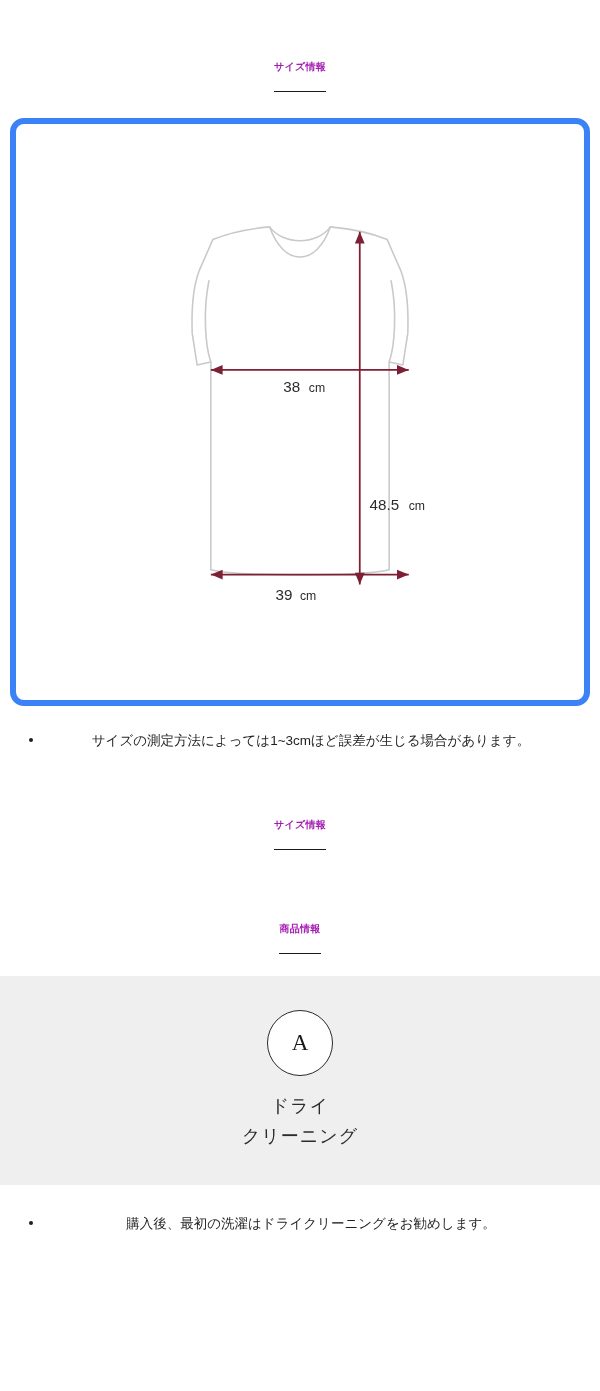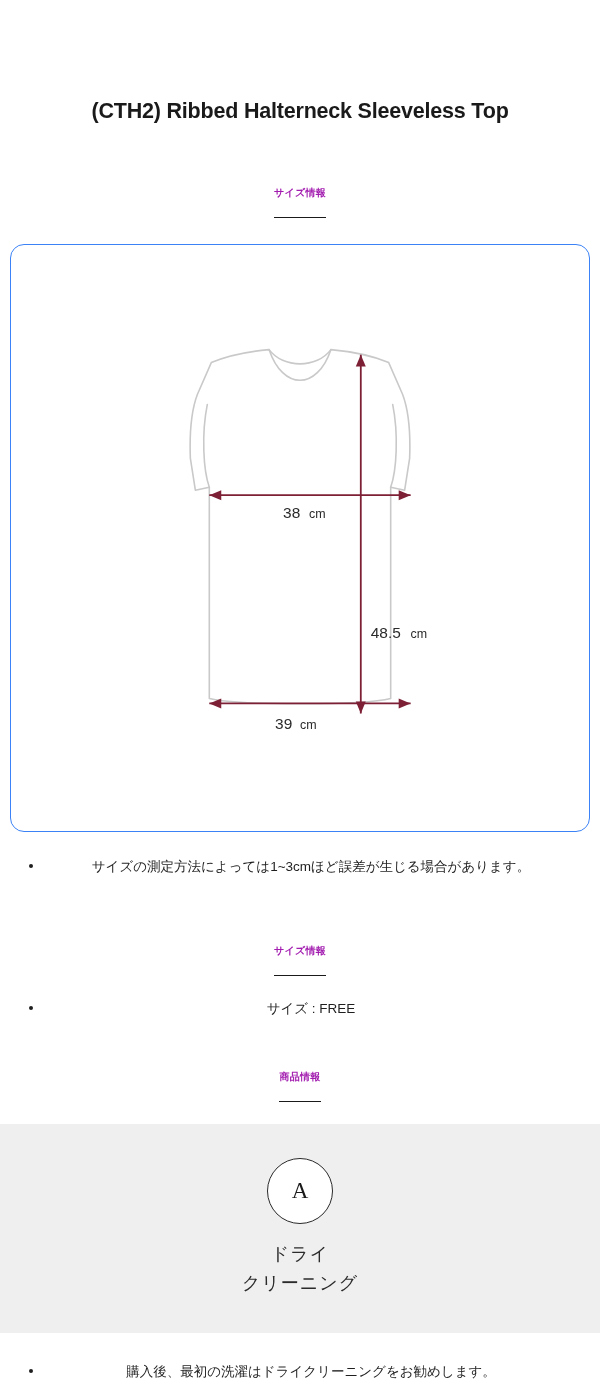--- a/index.html
+++ b/index.html
@@ -43,26 +43,26 @@
     font-size: 10px;
     font-weight: 700;
     color: #a21caf;
     border-bottom: 1.5px solid #1a1a1a;
     padding-bottom: 17px;
     line-height: 1.4;
     letter-spacing: 0.3px;
   }
   .heading-size-1 { margin-top: 56px; }
   .heading-size-2 { margin-top: 62px; }
-  .heading-product { margin-top: 46px; }
+  .heading-product { margin-top: 68px; }
 
   
   .diagram-card {
     margin: 26px 10px 0 10px;
-    border: 1px solid #3b82f6;
+    border: 6px solid #3b82f6;
     border-radius: 14px;
     background: #ffffff;
     height: 588px;
     position: relative;
     overflow: hidden;
   }
   .diagram-card svg {
     display: block;
     width: 100%;
     height: 100%;
@@ -130,21 +130,20 @@
     color: #2b2b2b;
     letter-spacing: 1px;
   }
   .care-label div { white-space: nowrap; }
 </style>
 </head>
 <body>
 
 <div class="page">
 
-  <h1 class="product-title">(CTH2) Ribbed Halterneck Sleeveless Top</h1>
 
   <div class="section-heading heading-size-1">
     <span>サイズ情報</span>
   </div>
 
   <div class="diagram-card">
     <svg viewBox="0 0 578 588" preserveAspectRatio="xMidYMid meet">
 
       <g fill="none" stroke="#c9c9c9" stroke-width="1.6" stroke-linejoin="round" stroke-linecap="round">
 
@@ -210,21 +209,20 @@
       <li>サイズの測定方法によっては1~3cmほど誤差が生じる場合があります。</li>
     </ul>
   </div>
 
   <div class="section-heading heading-size-2">
     <span>サイズ情報</span>
   </div>
 
   <div class="spec-block">
     <ul class="bullets">
-      <li>サイズ : FREE</li>
     </ul>
   </div>
 
   <div class="section-heading heading-product">
     <span>商品情報</span>
   </div>
 
   <div class="care-panel">
     <div class="care-circle">
       <span>A</span>

